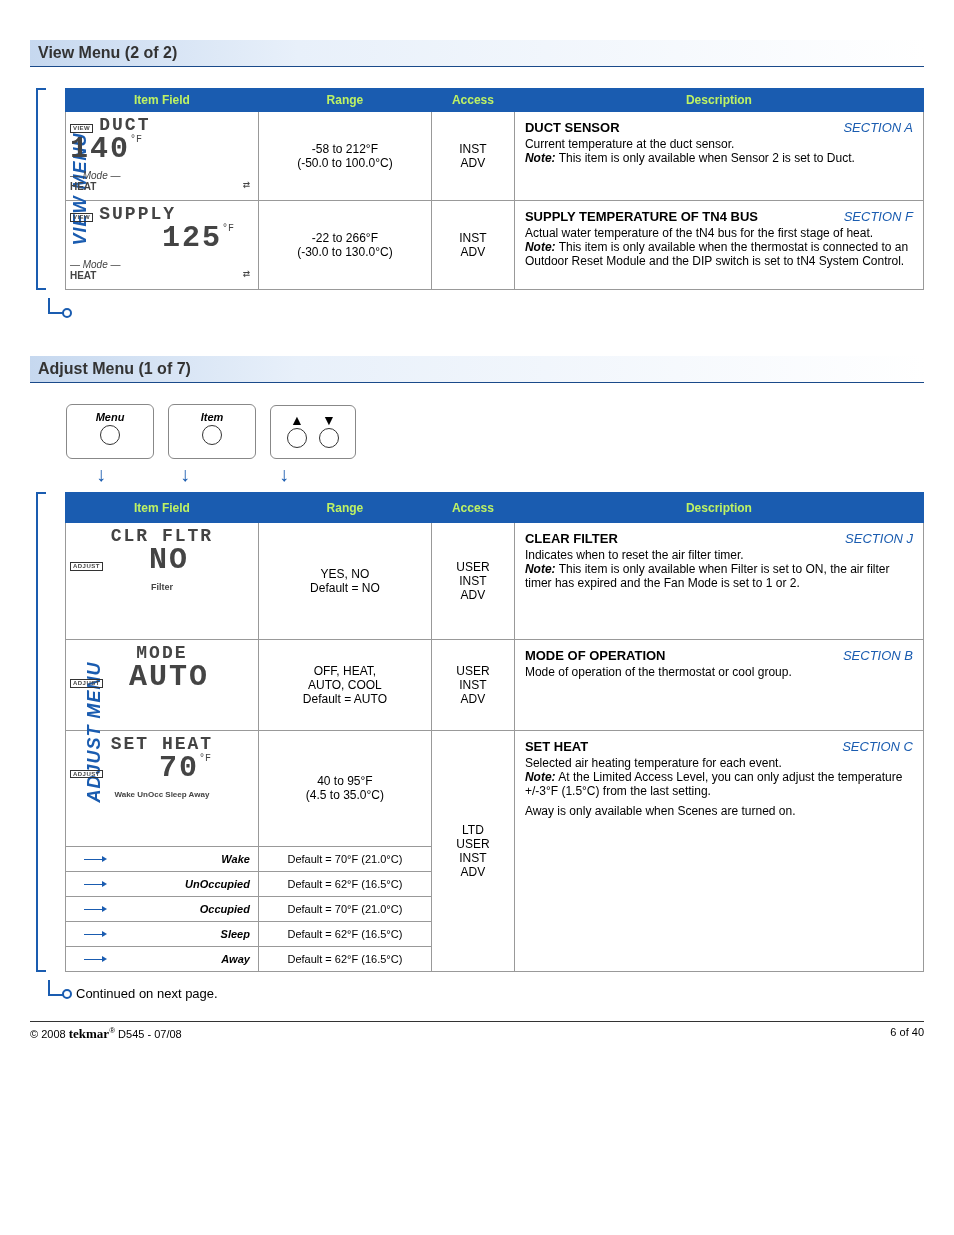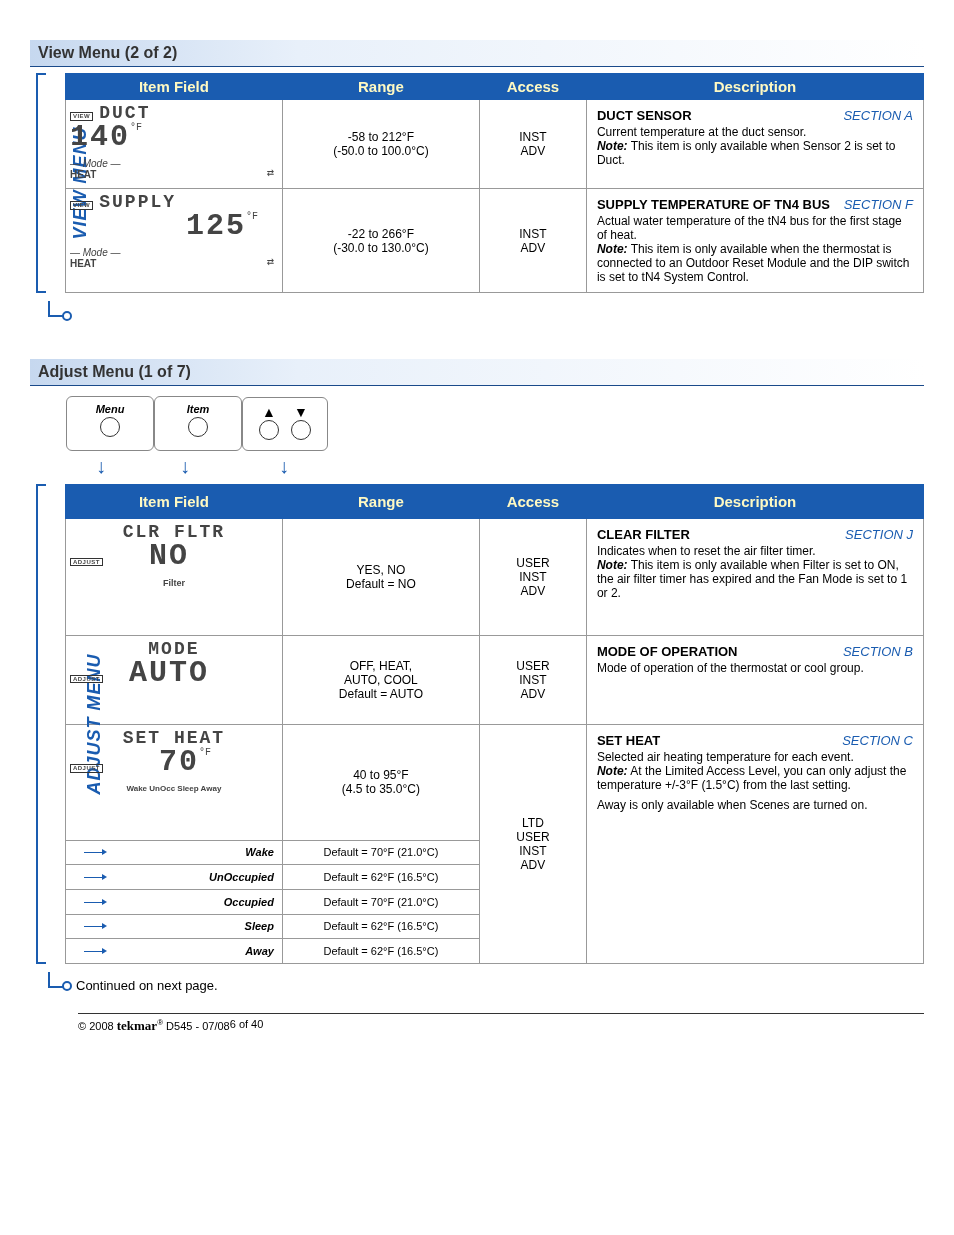--- a/index.html
+++ b/index.html
@@ -10,21 +10,21 @@
     padding: 40px 30px 20px 30px;
     width: 894px;
   }
   .section-header {
     background: linear-gradient(to right, #c6d8ef 0%, #e8f0fa 30%, #ffffff 100%);
     border-bottom: 1.5px solid #1a4a8a;
     padding: 4px 8px;
     font-weight: bold;
     font-size: 16px;
     color: #333;
-    margin-bottom: 6px;
+    margin-bottom: 21px;
   }
   .menu-wrap {
     display: flex;
     align-items: stretch;
   }
   .side-label {
     width: 28px;
     position: relative;
     border-left: 2px solid #1a5cb0;
     margin-left: 6px;
@@ -51,24 +51,24 @@
     font-size: 18px;
     white-space: nowrap;
     letter-spacing: 1px;
   }
   table.menu {
     border-collapse: collapse;
     width: 100%;
   }
   table.menu th {
     background: #1a5cb0;
-    color: #fef9c3;
+    color: #bef264;
     font-weight: bold;
-    font-size: 15px;
-    padding: 4px 18px;
+    font-size: 12px;
+    padding: 4px 6px;
     border: 1px solid #1a5cb0;
     text-align: center;
   }
   table.menu td {
     border: 1px solid #999;
     padding: 6px 0;
     font-size: 12px;
     vertical-align: middle;
     text-align: center;
   }
@@ -149,21 +149,21 @@
     padding-left: 18px;
   }
   .cont-note::before {
     content:''; position:absolute; left:-10px; top:-6px; width:14px; height:14px;
     border-left:2px solid #1a5cb0; border-bottom:2px solid #1a5cb0;
   }
   .cont-note .dot{
     position:absolute; left:4px; top:3px; width:6px; height:6px;
     border:2px solid #1a5cb0; border-radius:50%; background:#fff;
   }
-  .btn-row { display:flex; align-items:center; margin-left:36px; margin-bottom:4px;}
+  .btn-row { display:flex; gap:14px; align-items:center; margin-left:36px; margin-bottom:4px;}
   .btn-box {
     border:1px solid #888; border-radius:6px; padding:6px 18px 10px 18px;
     text-align:center; min-width:50px;
   }
   .btn-box .lbl { font-style:italic; font-weight:bold; font-size:11px; margin-bottom:2px; }
   .btn-box .circ { display:inline-block; width:18px; height:18px; border:1.5px solid #333; border-radius:50%; }
   .btn-box.double { display:flex; gap:12px; padding:6px 16px 10px 16px; }
   .btn-box.double .col { display:flex; flex-direction:column; align-items:center; }
   .info-box {
     border:1px solid #888; border-radius:4px; padding:14px 16px;
@@ -178,21 +178,21 @@
   }
   .sub-label::before{
     content:''; position:absolute; left:18px; top:50%; width:20px; height:1px; background:#1a5cb0;
   }
   .sub-label .arrhead{
     position:absolute; left:36px; top:50%; transform:translateY(-50%);
     border-left:5px solid #1a5cb0; border-top:3px solid transparent; border-bottom:3px solid transparent;
   }
   .footer {
     border-top:1px solid #333; margin-top:10px; padding-top:4px;
-    font-size:11px; display:flex; justify-content:flex-start;margin-left:48px;
+    font-size:11px; display:flex; justify-content:space-between;
   }
   .footer .brand { font-family: Georgia, serif; font-weight:bold; font-size:13px; }
   .spacer { height:36px; }
 </style>
 </head>
 <body>
 
 <div class="section-header">View Menu (2 of 2)</div>
 <div class="menu-wrap">
   <div class="side-label">

